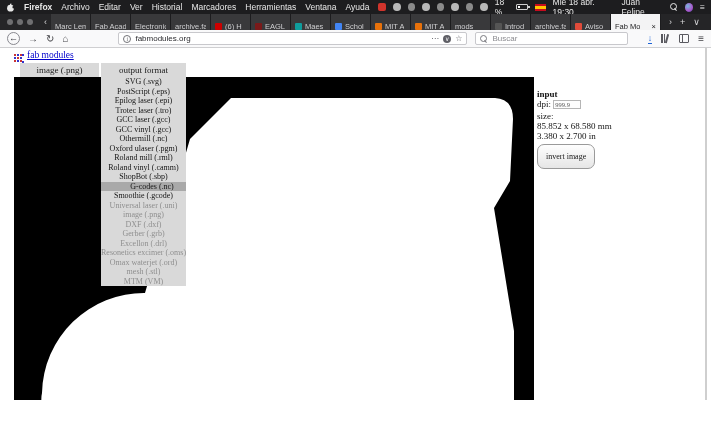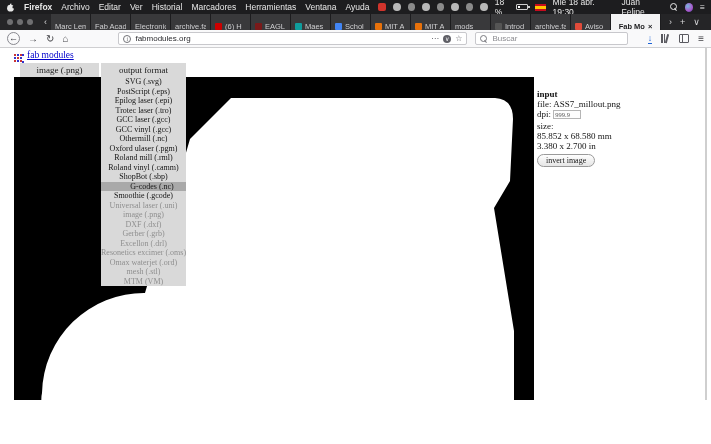--- a/index.html
+++ b/index.html
@@ -28,21 +28,21 @@
   
   .tabbar { position:absolute; top:14px; left:0; width:711px; height:16px; background:#252527;
             display:flex; align-items:stretch; font-size:7.5px; color:#cfcfd1; }
   .lights { display:flex; align-items:center; gap:4px; padding:0 7px; }
   .light { width:6px; height:6px; border-radius:50%; background:#6f6f71; }
   .tab-scroll { display:flex; align-items:center; padding:0 4px; color:#d7d7d9; font-size:9px; }
   .tab { display:flex; align-items:center; gap:3px; width:40px; padding:12px 4px; background:#39393b;
          border-right:1px solid #1c1c1e; overflow:hidden; white-space:nowrap; }
   .favicon { flex:0 0 7px; width:7px; height:7px; border-radius:1px; }
   .tab-label { overflow:hidden; }
-  .tab.active { background:#f3f3f4; color:#1b1b1d; width:50px; justify-content:center;font-weight:bold; }
+  .tab.active { background:#f3f3f4; color:#1b1b1d; width:50px; justify-content:space-between; }
   .tab-controls { display:flex; align-items:center; gap:8px; padding:0 8px; color:#d7d7d9; font-size:9px; }
 
   
   .navbar { position:absolute; top:30px; left:0; width:711px; height:18px; background:#f9f9fa;
             border-bottom:1px solid #cccccе; border-bottom:1px solid #cfcfd1; display:flex; align-items:center;
             padding:0 7px; gap:8px; color:#3f3f43; font-size:10px; }
   .nav-btn { line-height:1; }
   .back-circle { width:13px; height:13px; border:1px solid #88888f; border-radius:50%;
                  display:flex; align-items:center; justify-content:center; font-size:9px; }
   .urlbar { display:flex; align-items:center; gap:4px; width:349px; height:13px; margin-left:42px;
@@ -86,21 +86,21 @@
   .mi.selected { background:#a9a9a9;padding-left:17px; }
   .mi.disabled { color:#8f8f8f; }
 
   .panel { position:absolute; left:537px; top:29px; width:160px; font-size:9px; color:#141414; line-height:10px; }
   .panel .row { height:10px; }
   .panel .bold { font-weight:bold;margin-top:12px; }
   .dpi-input { width:28px; height:9px; border:1px solid #b5b5b5; background:#fdfdfd; font-size:6.5px;
                color:#5a5a5a; font-family:"Liberation Serif",serif; padding:0 1px; vertical-align:middle; }
   .invert-btn { margin-top:3px; font-size:8px; font-family:"Liberation Serif",serif; color:#1a1a1a;
                 border:1px solid #9a9a9a; border-radius:7px; background:linear-gradient(#fefefe,#e6e6e6);
-                padding:1px 8px; }
+                padding:7px 8px; }
 
   .bottom-link { position:absolute; left:215px; top:384px; font-size:9px; color:#2e6e8e; white-space:nowrap; }
   .bottom-link .bullet { color:#333; margin-right:4px; }
   .bottom-bar { position:absolute; left:0; top:390px; width:711px; height:6px; background:#a2a2a2;
                 border-top:1px solid #828282; z-index:8; }
   .scrollbar { position:absolute; left:705px; top:0; width:2px; height:396px; background:#cfcfcf; z-index:9; }
 </style>
 </head>
 <body>
 
@@ -341,21 +341,20 @@
 
         <div class="mi disabled">Omax waterjet (.ord)</div>
 
         <div class="mi disabled">mesh (.stl)</div>
 
         <div class="mi disabled">MTM (VM)</div>
       </div>
 
     <div class="panel">
       <div class="row bold">input</div>
-      <div class="row">file: ASS7_millout.png</div>
       <div class="row" style="height:12px">
         <span>dpi:</span>
         <input class="dpi-input" value="999.9" style="">
       </div>
       <div class="row">size:</div>
       <div class="row">85.852 x 68.580 mm</div>
       <div class="row">3.380 x 2.700 in</div>
       <button class="invert-btn">invert image</button>
     </div>
 

